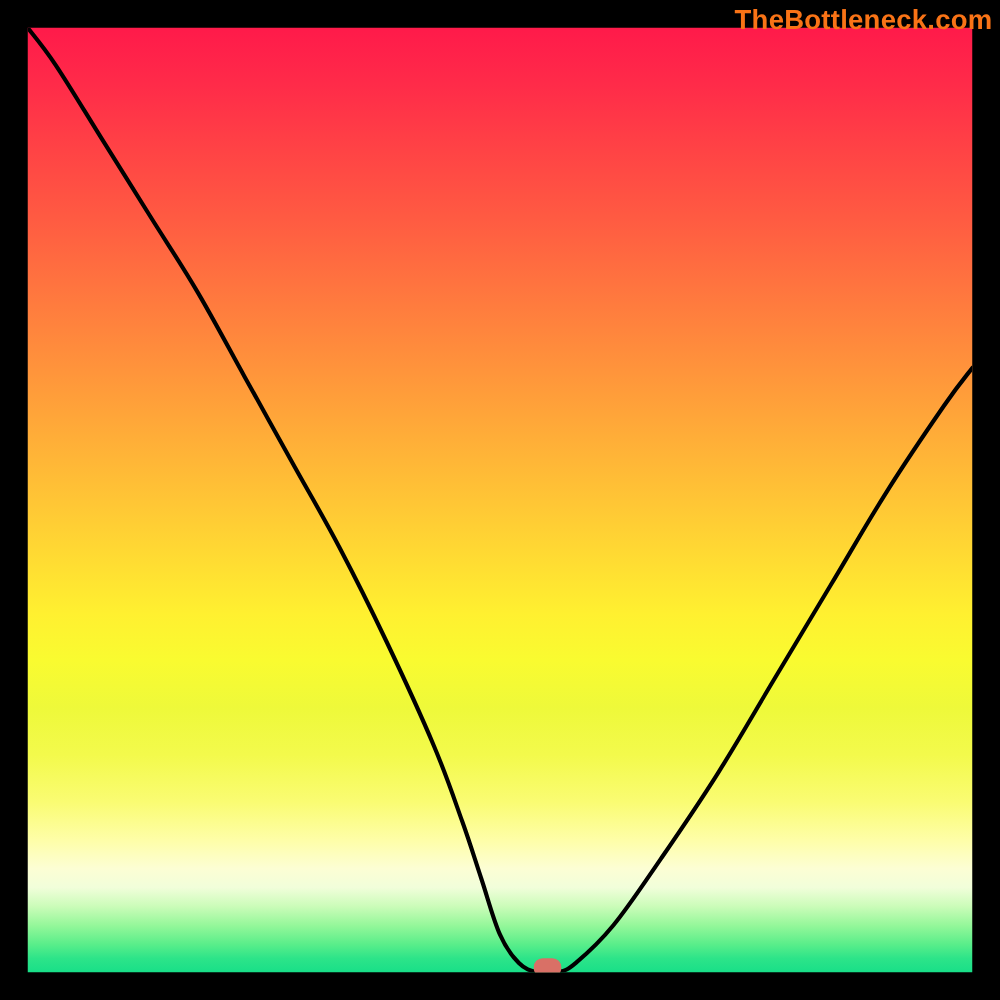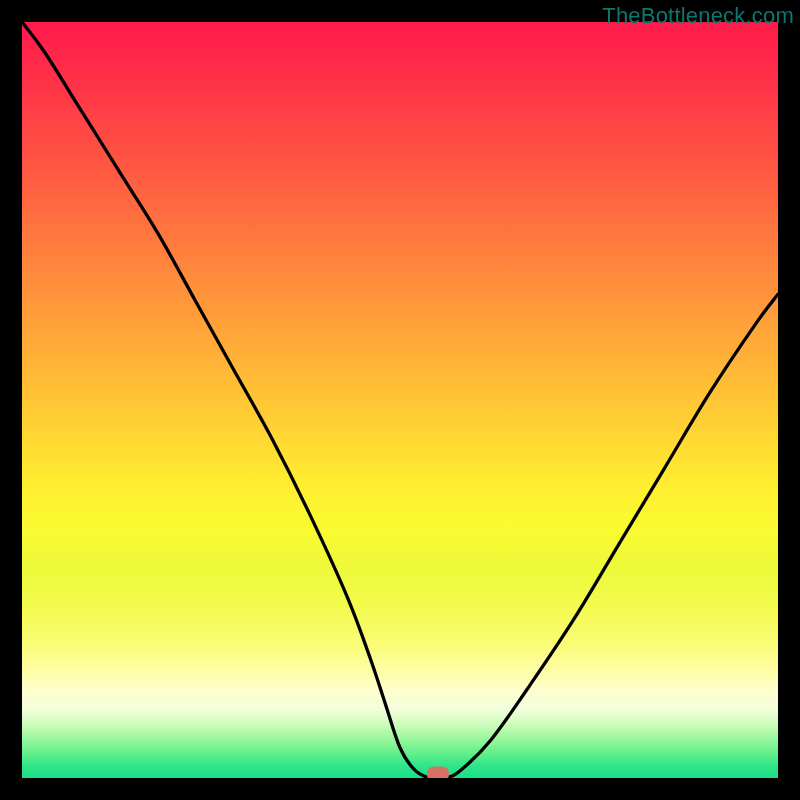--- a/index.html
+++ b/index.html
@@ -51,24 +51,24 @@
       #95f79a 95%,
       #5aee8a 97%,
       #2de489 98.5%,
       #18df88 100%
     );
   }
   .watermark {
     position: absolute;
     top: 3px;
     right: 6px;
-    color: #0f766e;
+    color: #f97316;
     font-size: 22px;
     letter-spacing: 0.2px;
-    font-weight: 400;
+    font-weight: 700;
     user-select: none;
   }
   svg.curve {
     position: absolute;
     inset: 0;
   }
   .dot {
     position: absolute;
     width: 22px;
     height: 15px;

